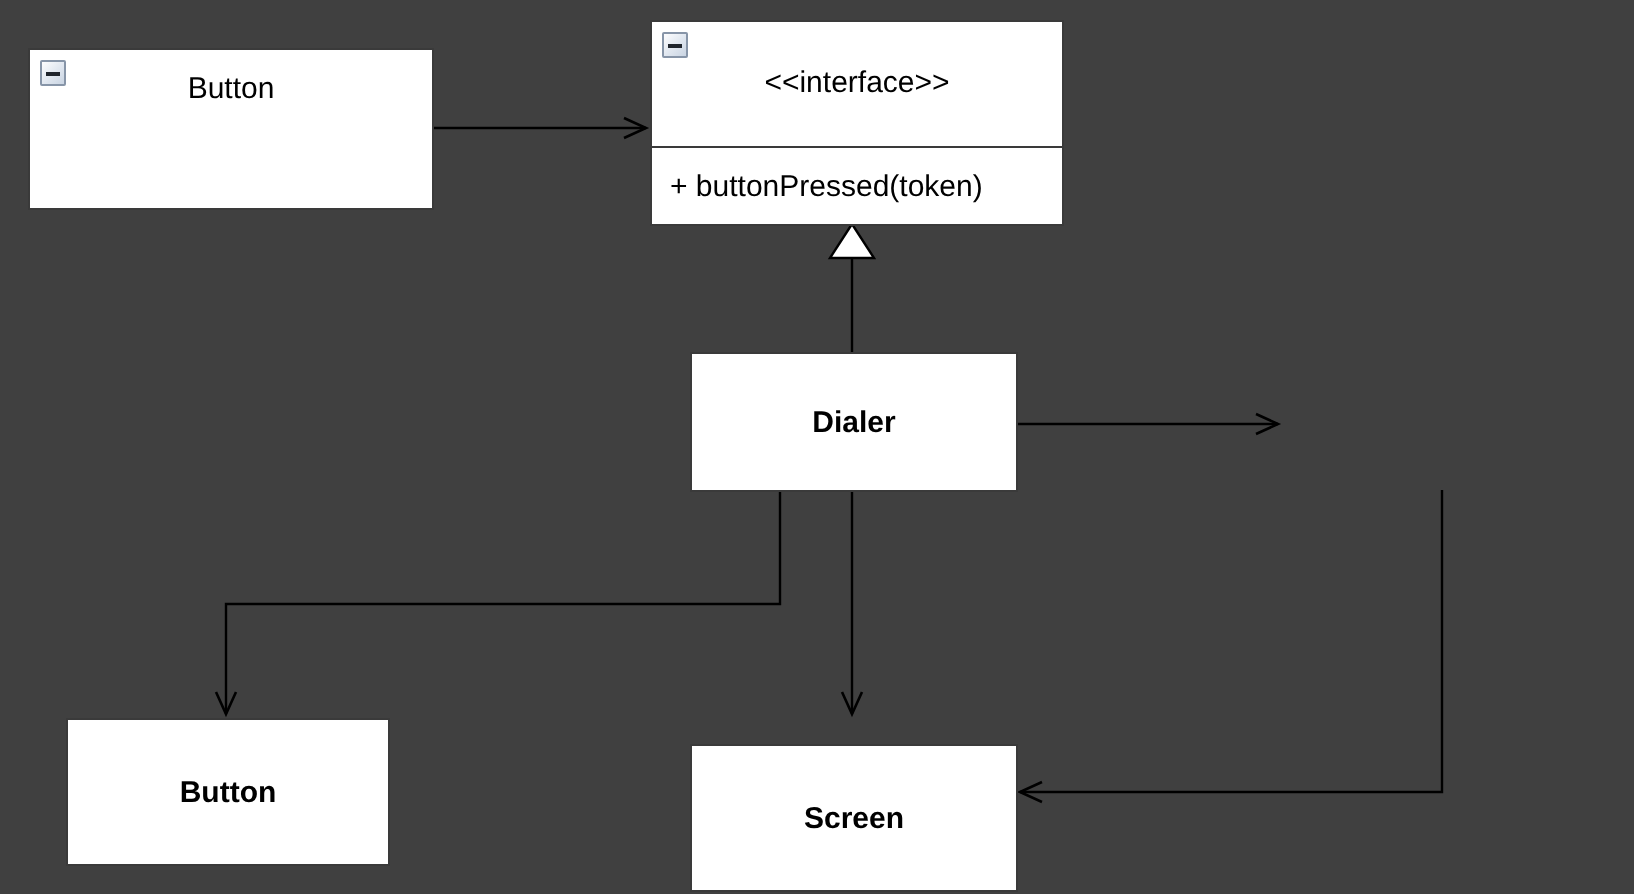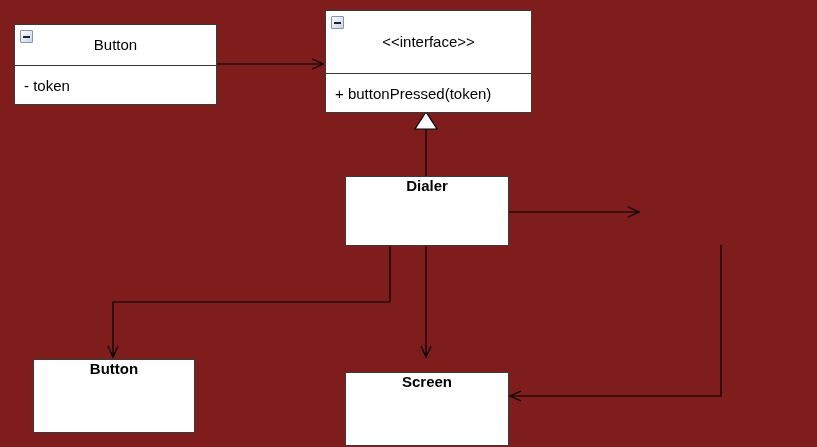--- a/index.html
+++ b/index.html
@@ -9,21 +9,21 @@
     background: #ffffff;
   }
   body {
     font-family: "Liberation Sans", sans-serif;
     -webkit-font-smoothing: antialiased;
   }
   #canvas {
     position: relative;
     width: 817px;
     height: 447px;
-    background: #7f1d1d;
+    background: #404040;
     overflow: hidden;
   }
   #edges {
     position: absolute;
     left: 0;
     top: 0;
     width: 817px;
     height: 447px;
     pointer-events: none;
   }
@@ -74,20 +74,21 @@
   }
   .bold-name {
     font-size: 15px;
     font-weight: bold;
     color: #000000;
   }
 
   
   .simple {
     display: flex;
+    align-items: center;
     justify-content: center;
   }
 
   
   .collapse-icon {
     position: absolute;
     left: 5px;
     top: 5px;
     width: 13px;
     height: 13px;
@@ -146,23 +147,20 @@
     <g>
       <path d="M 721 245 L 721 396 L 510 396" fill="none" stroke="#000000" stroke-width="1.2" marker-end="url(#openArrow)"></path>
     </g>
   </svg>
 
   <div class="node" style="left:14px; top:24px; width:203px; height:81px;">
     <div class="compartment head" style="height:40px;">
       <span class="collapse-icon"></span>
       <span class="name-text">Button</span>
     </div>
-    <div class="compartment members" style="height:40px;">
-      <span class="member-text">- token</span>
-    </div>
   </div>
 
   <div class="node" style="left:325px; top:10px; width:207px; height:103px;">
     <div class="compartment head" style="height:62px;">
       <span class="collapse-icon"></span>
       <span class="stereotype-text">&lt;&lt;interface&gt;&gt;</span>
     </div>
     <div class="compartment members" style="height:41px;">
       <span class="member-text">+ buttonPressed(token)</span>
     </div>

